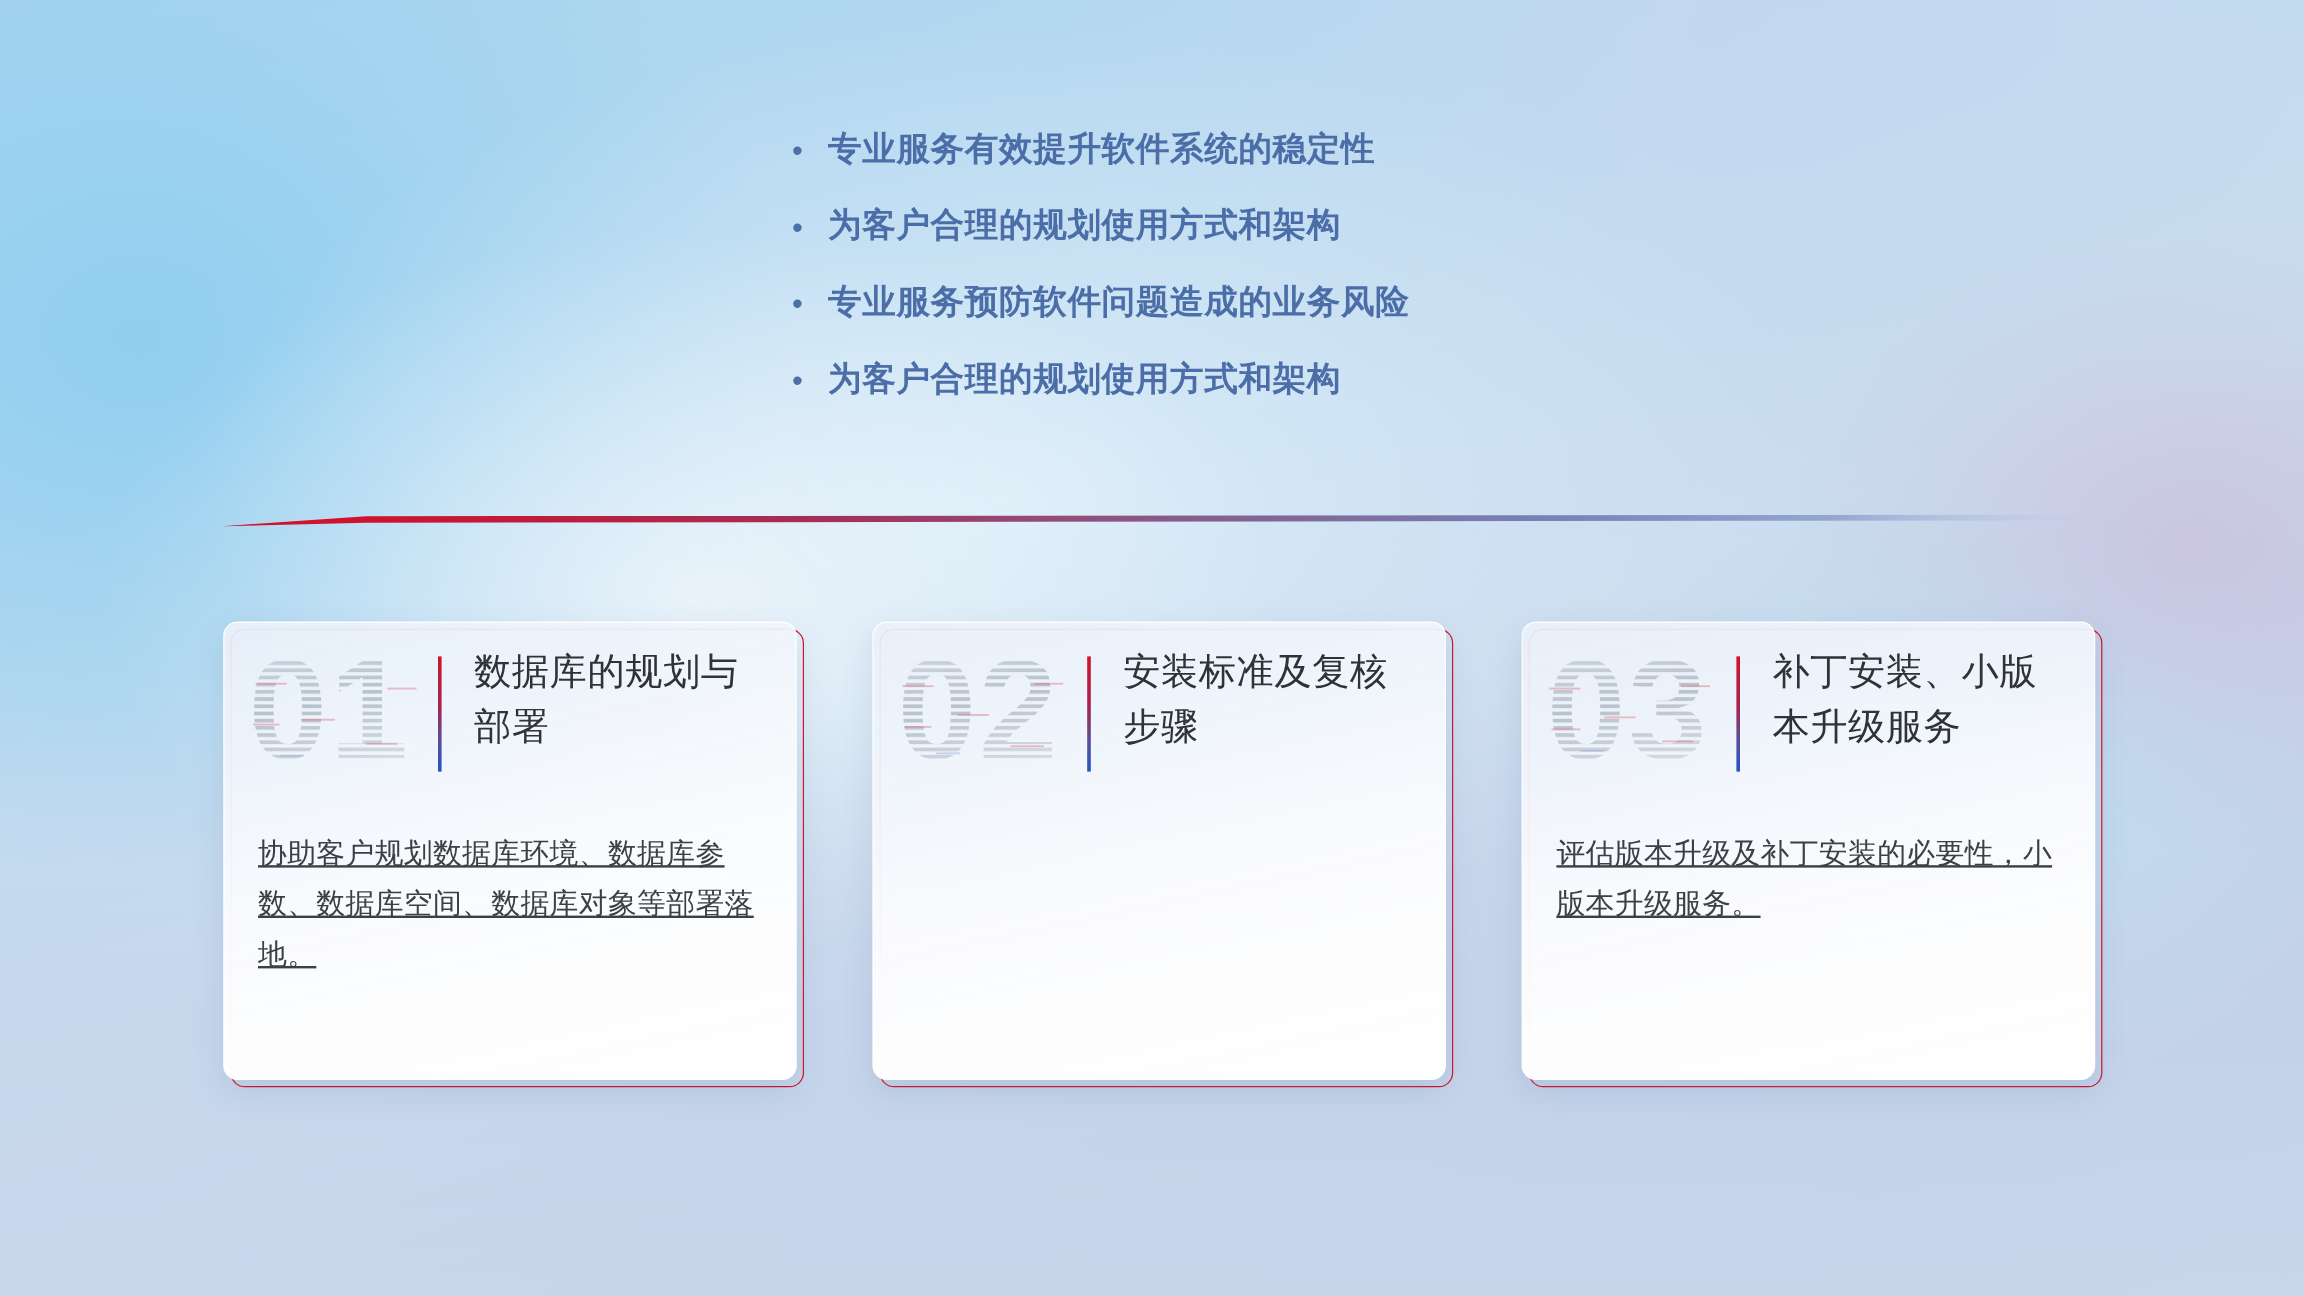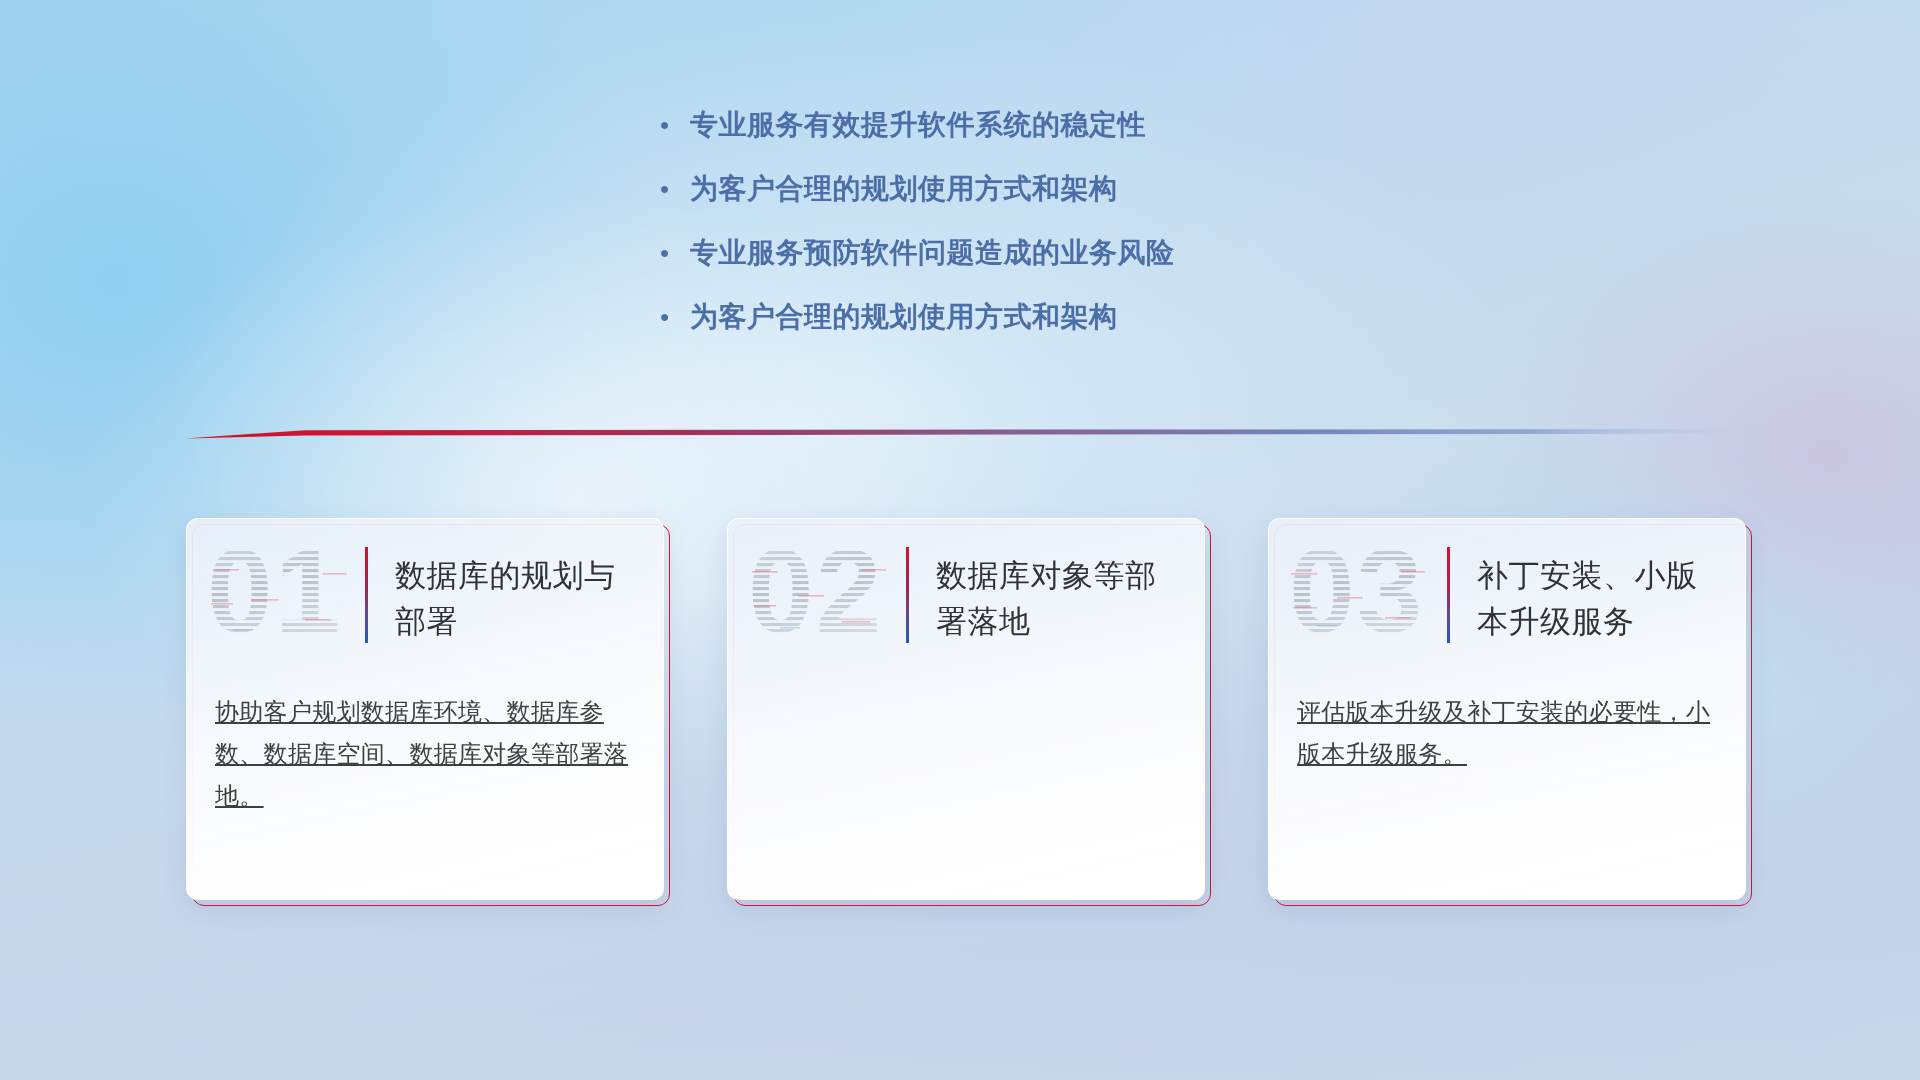--- a/index.html
+++ b/index.html
@@ -150,21 +150,20 @@
   }
   .card-title {
     position:absolute;
     left:208px; top:18px;
     width:250px;
     font-size:31px;
     line-height:46px;
     color:#2f3337;
     font-weight:400;
     letter-spacing:.5px;
-    margin-top:16px;
   }
   .card-body {
     position:absolute;
     left:28px; top:172px;
     width:420px;
     font-size:24px;
     line-height:42px;
     color:#3b4045;
     letter-spacing:.3px;
     text-decoration:underline;
@@ -289,21 +288,21 @@
                 <rect x="6" y="38" width="26" height="1.6" fill="#e06a7c"></rect>
                 <rect x="116" y="36" width="24" height="1.6" fill="#e06a7c"></rect>
                 <rect x="8" y="72" width="22" height="1.6" fill="#e06a7c"></rect>
                 <rect x="52" y="62" width="26" height="1.6" fill="#e06a7c"></rect>
                 <rect x="96" y="88" width="28" height="1.6" fill="#e06a7c"></rect>
                 <rect x="34" y="94" width="20" height="1.6" fill="#8fa8d8"></rect>
               </g>
             </svg>
           </div>
           <div class="card-sep"></div>
-          <div class="card-title">数据库对象等部署落地</div>
+          <div class="card-title">安装标准及复核步骤</div>
         </div>
       </div>
     </div>
 
     <div class="card">
       <div class="card-accent"></div>
       <div class="card-face">
         <div class="card-head">
           <div class="card-num">
             <svg viewBox="0 0 148 122">

